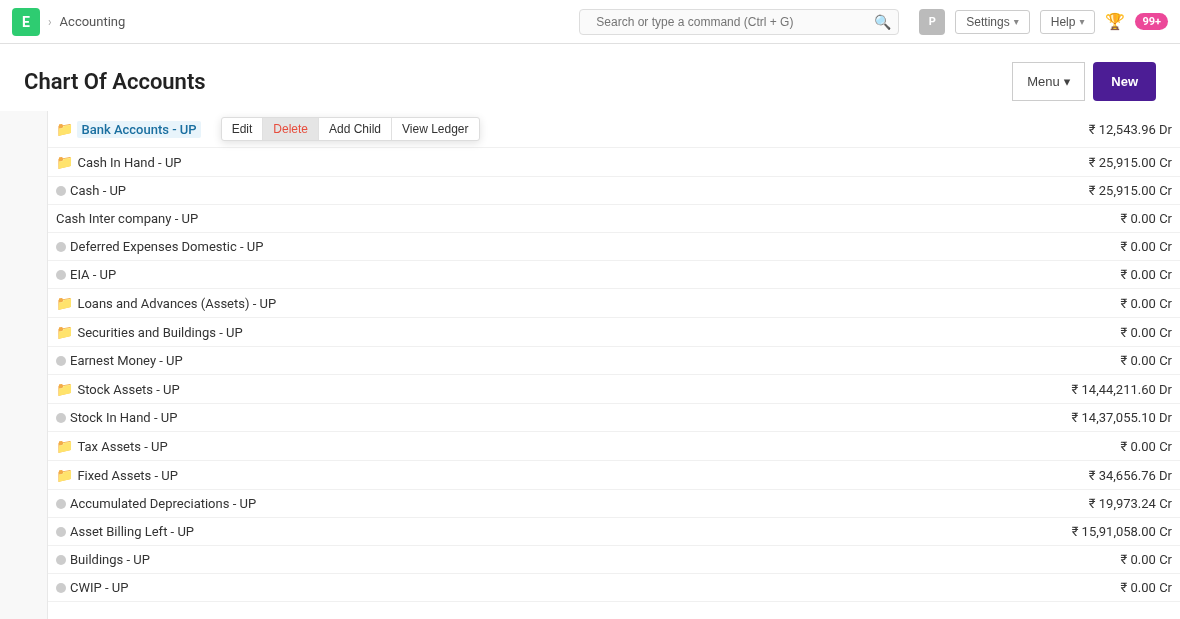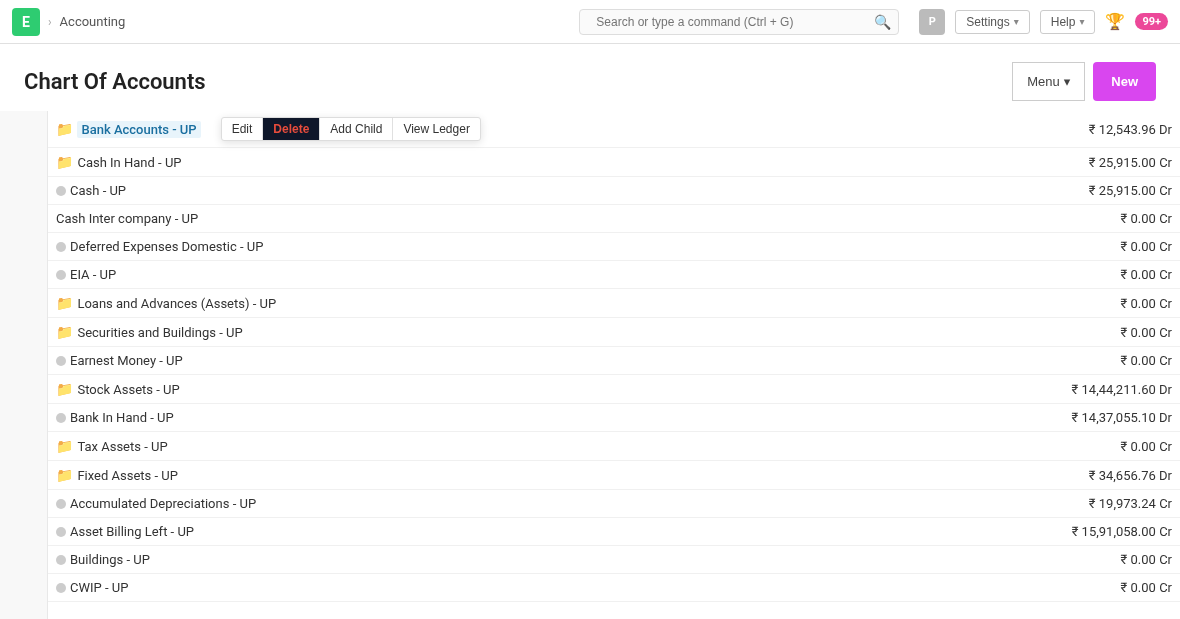--- a/index.html
+++ b/index.html
@@ -75,21 +75,21 @@
       background: #fff;
     }
     .page-title { font-size: 22px; font-weight: 600; color: #222; }
     .header-actions { display: flex; gap: 8px; }
     .btn-menu {
       background: #fff; border: 1px solid #ccc; border-radius: 0;
       padding: 6px 14px; font-size: 13px; cursor: pointer; color: #444;
       display: flex; align-items: center; gap: 4px;
     }
     .btn-new {
-      background: #d946ef; color: #fff; border: none; border-radius: 4px;
+      background: #4c1d95; color: #fff; border: none; border-radius: 4px;
       padding: 12px 18px; font-size: 13px; font-weight: 600; cursor: pointer;
     }
 
     
     .accounts-table {
       width: 100%;
       border-collapse: collapse;
       font-size: 13px;
     }
     .accounts-table tr {
@@ -138,22 +138,22 @@
       padding: 4px 10px;
       cursor: pointer;
       color: #333;
       border: none;
       background: none;
       font-size: 12px;
       border-right: 1px solid #e0e0e0;
     }
     .context-action-btn:last-child { border-right: none; }
     .context-action-btn.active {
-      background: #0f172a;
-      font-weight: 700;
+      background: #e5e5e5;
+      font-weight: 400;
     }
     .delete-btn { color: #e74c3c; }
 
     
     .highlighted-name {
       background: #e8f4fb;
       color: #1a6fa0;
       padding: 1px 4px;
       border-radius: 2px;
       font-weight: 500;
@@ -315,21 +315,21 @@
                 <span class="folder-icon">📁</span>
                 <span>Stock Assets - UP</span>
               </div>
             </td>
             <td class="amount-cell">₹ 14,44,211.60 Dr</td>
           </tr>
           <tr>
             <td class="indent-2">
               <div class="account-name-cell">
                 <span class="circle-icon"></span>
-                <span>Bank In Hand - UP</span>
+                <span>Stock In Hand - UP</span>
               </div>
             </td>
             <td class="amount-cell">₹ 14,37,055.10 Dr</td>
           </tr>
           <tr>
             <td class="indent-1">
               <div class="account-name-cell">
                 <span class="folder-icon">📁</span>
                 <span>Tax Assets - UP</span>
               </div>

